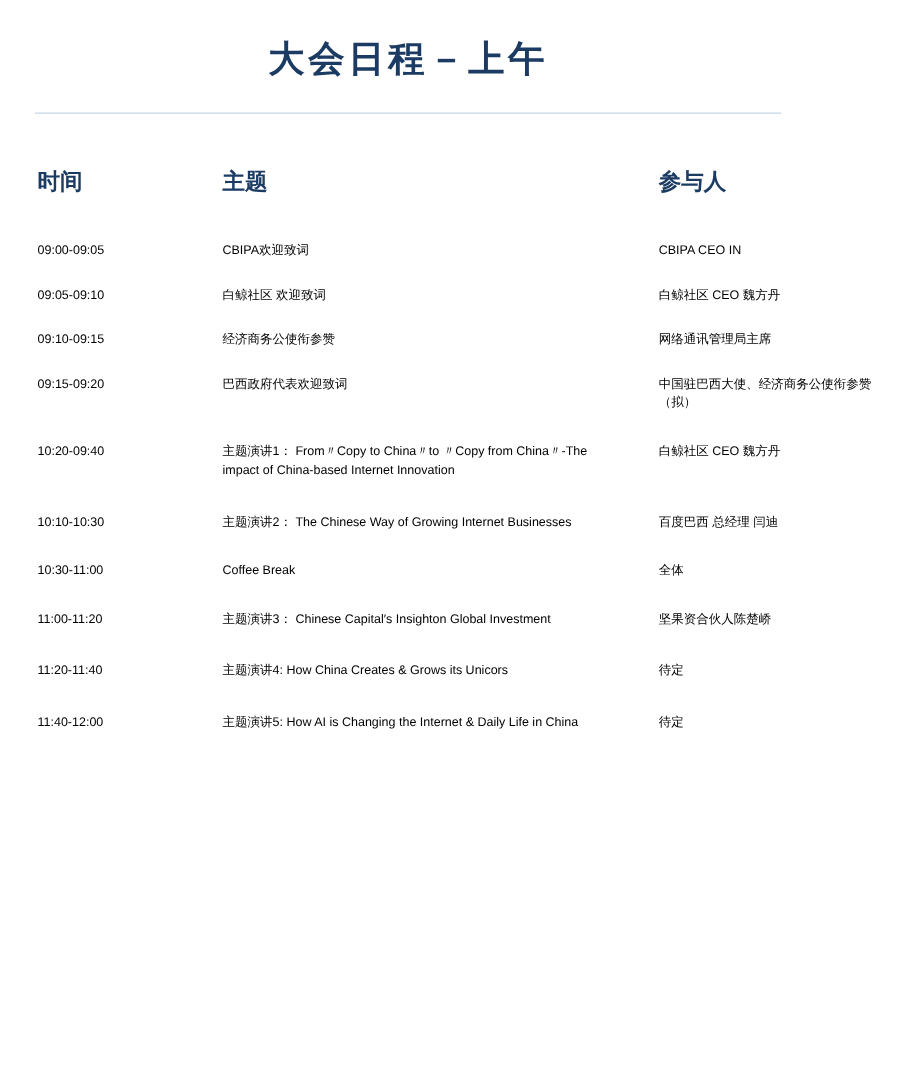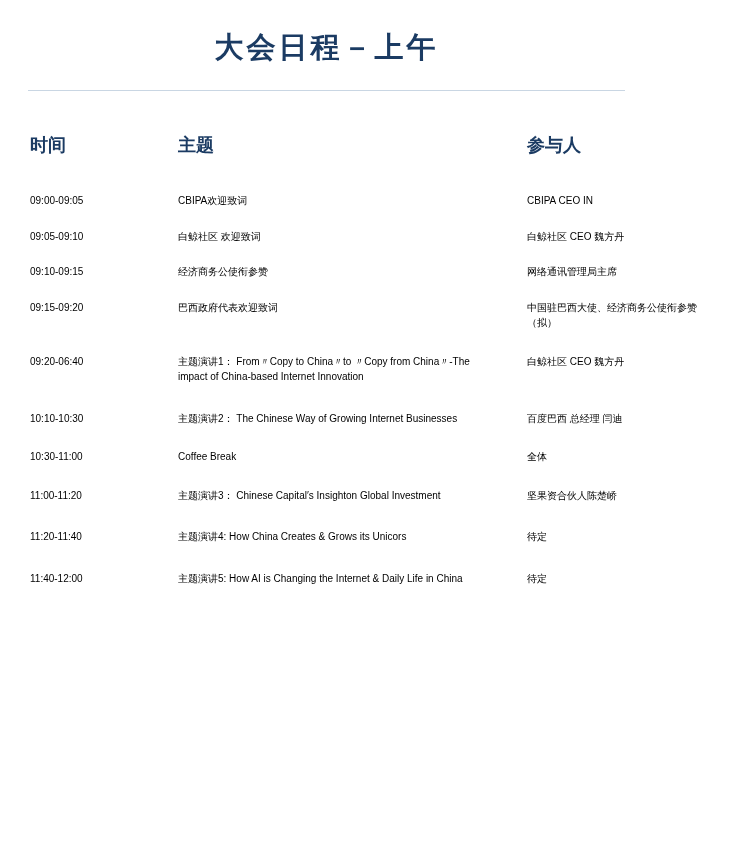--- a/index.html
+++ b/index.html
@@ -113,21 +113,21 @@
           <td class="time">09:10-09:15</td>
           <td class="topic">经济商务公使衔参赞</td>
           <td class="people">网络通讯管理局主席</td>
         </tr>
         <tr>
           <td class="time">09:15-09:20</td>
           <td class="topic">巴西政府代表欢迎致词</td>
           <td class="people">中国驻巴西大使、经济商务公使衔参赞（拟）</td>
         </tr>
         <tr class="tall">
-          <td class="time">09:20-06:40</td>
+          <td class="time">10:20-09:40</td>
           <td class="topic">主题演讲1： From〃Copy to China〃to 〃Copy from China〃-The impact of China-based Internet Innovation</td>
           <td class="people">白鲸社区 CEO 魏方丹</td>
         </tr>
         <tr class="tall">
           <td class="time">10:10-10:30</td>
           <td class="topic">主题演讲2： The Chinese Way of Growing Internet Businesses</td>
           <td class="people">百度巴西 总经理 闫迪</td>
         </tr>
         <tr>
           <td class="time">10:30-11:00</td>

